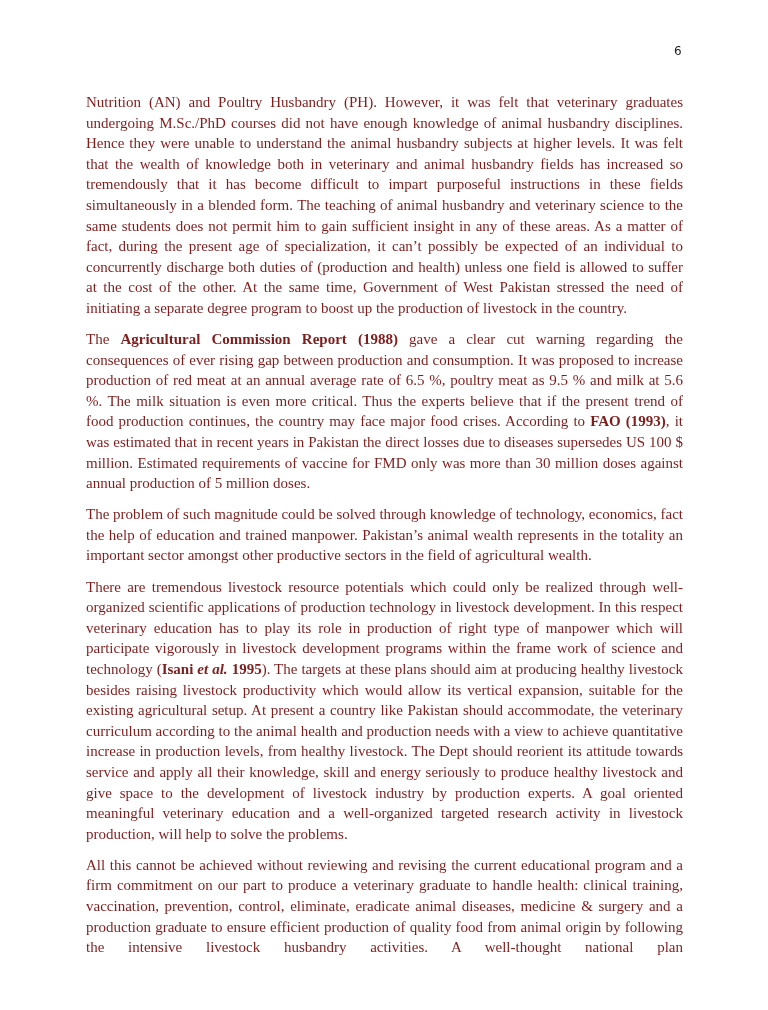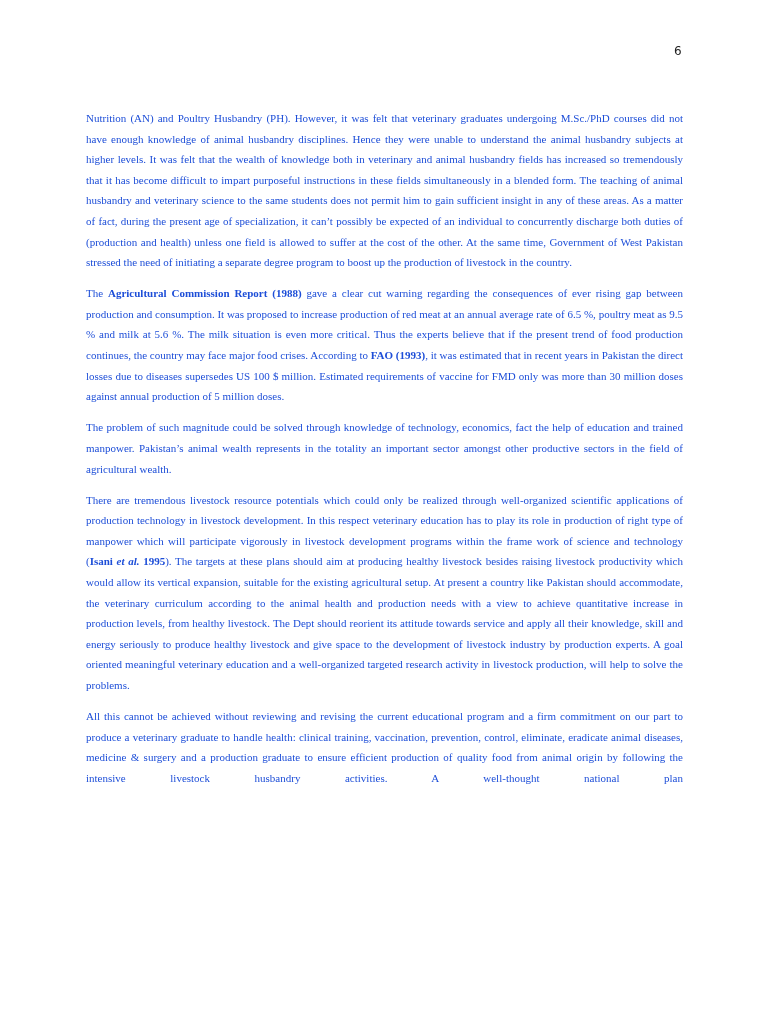--- a/index.html
+++ b/index.html
@@ -2,23 +2,23 @@
 <html><head>
 <meta charset="utf-8">
 <style>
   html, body { margin: 0; padding: 0; background: #ffffff; }
   body { width: 768px; height: 1010px; position: relative; overflow: hidden; }
   .page-number {
     position: absolute; top: 44px; left: 674px;
     font-family: "DejaVu Sans", sans-serif; font-size: 12px; color: #222;
   }
   .content {
-    position: absolute; top: 108px; left: 86px; width: 597px;
-    font-family: "Liberation Serif", serif; font-size: 11px; line-height: 20.6px;
-    color: #1d4ed8; text-align: justify;
+    position: absolute; top: 92px; left: 86px; width: 597px;
+    font-family: "Liberation Serif", serif; font-size: 15px; line-height: 20.6px;
+    color: #7f1d1d; text-align: justify;
   }
   .content p { margin: 0 0 10.5px 0; }
   .content p.last { text-align-last: justify; }
 </style>
 </head>
 <body>
 
 <div class="page-number">6</div>
 
 <div class="content">

